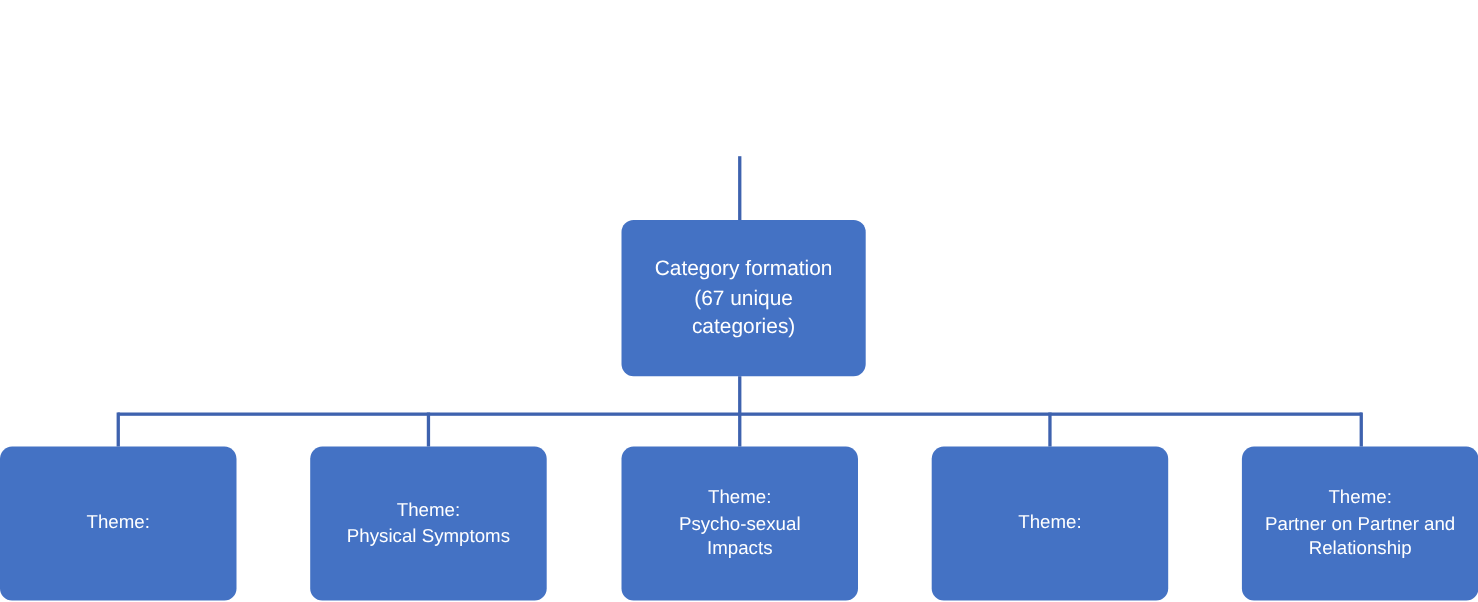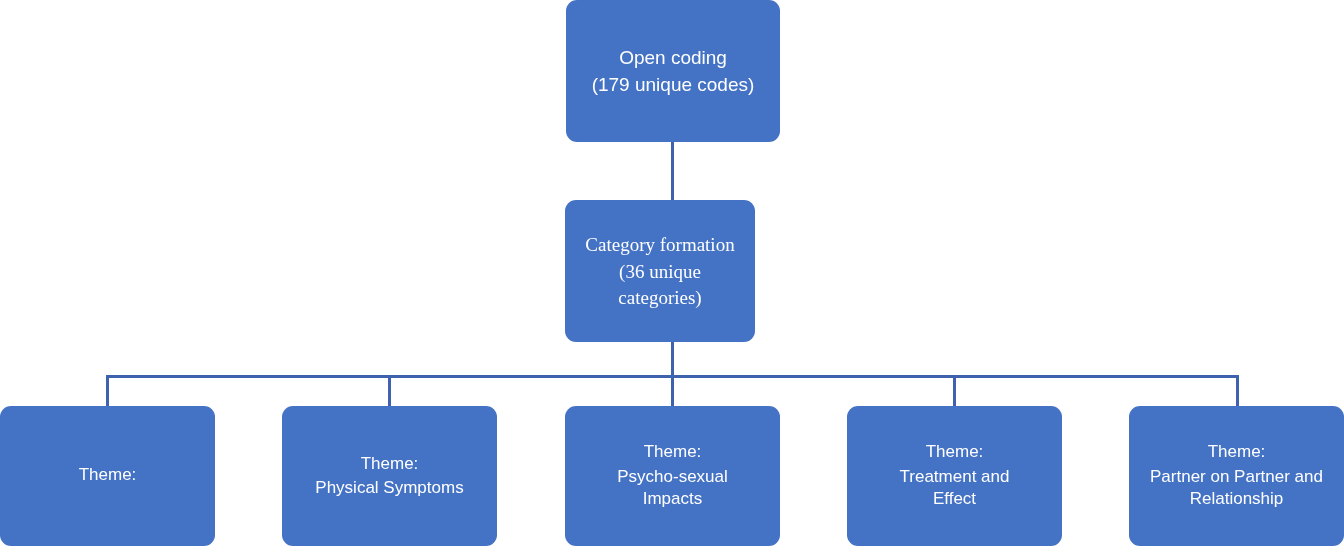--- a/index.html
+++ b/index.html
@@ -30,21 +30,21 @@
     box-sizing: border-box;
     padding: 4px 10px;
     line-height: 1.32;
     z-index: 2;
   }
   .node .line {
     display: block;
     white-space: pre-line;
   }
   .node-top   { left: 566px; top: 0px;   width: 214px; height: 142px; font-size: 19px; }
-  .node-mid   { left: 565px; top: 200px; width: 190px; height: 142px; font-size: 19px; font-family: Liberation Serif, serif; }
+  .node-mid   { left: 565px; top: 200px; width: 222px; height: 142px; font-size: 19px; }
   .node-theme { top: 406px; height: 140px; font-size: 17px; }
   .theme-0 { left: 0px;    width: 215px; }
   .theme-1 { left: 282px;  width: 215px; }
   .theme-2 { left: 565px;  width: 215px; }
   .theme-3 { left: 847px;  width: 215px; }
   .theme-4 { left: 1129px; width: 215px; }
 
   .node .l1 { margin-bottom: 2px; }
 
   .conn {
@@ -64,47 +64,42 @@
 
   <div class="conn v-seg" style="left:671px; top:342px; height:64px;"></div>
 
   <div class="conn h-seg" style="left:107px; top:375px; width:1131px;"></div>
 
   <div class="conn v-seg" style="left:106px; top:375px; height:31px;"></div>
   <div class="conn v-seg" style="left:388px; top:375px; height:31px;"></div>
   <div class="conn v-seg" style="left:953px; top:375px; height:31px;"></div>
   <div class="conn v-seg" style="left:1236px; top:375px; height:31px;"></div>
 
-  <div class="node node-top">
-    <span class="line l1">Open coding</span>
-    <span class="line l2">(179 unique codes)</span>
-  </div>
 
   <div class="node node-mid">
     <span class="line l1">Category formation</span>
-    <span class="line l2" style="max-width:125px;">(36 unique categories)</span>
+    <span class="line l2" style="max-width:125px;">(67 unique categories)</span>
   </div>
 
   <div class="node node-theme theme-0">
     <span class="line l1">Theme:</span>
   </div>
 
   <div class="node node-theme theme-1">
     <span class="line l1">Theme:</span>
     <span class="line l2" style="max-width:200px;">Physical Symptoms</span>
   </div>
 
   <div class="node node-theme theme-2">
     <span class="line l1">Theme:</span>
     <span class="line l2" style="max-width:145px;">Psycho-sexual Impacts</span>
   </div>
 
   <div class="node node-theme theme-3">
     <span class="line l1">Theme:</span>
-    <span class="line l2" style="max-width:145px;">Treatment and Effect</span>
   </div>
 
   <div class="node node-theme theme-4">
     <span class="line l1">Theme:</span>
     <span class="line l2" style="max-width:190px;">Partner on Partner and Relationship</span>
   </div>
 
 </div>
 
 </body></html>

